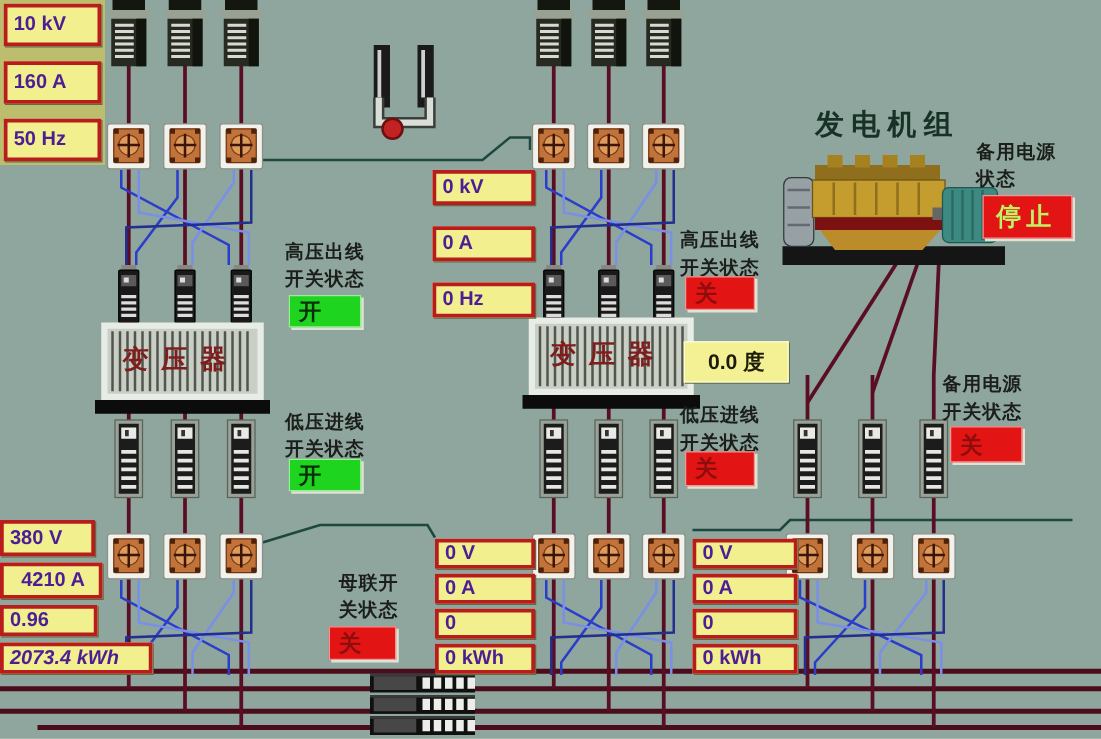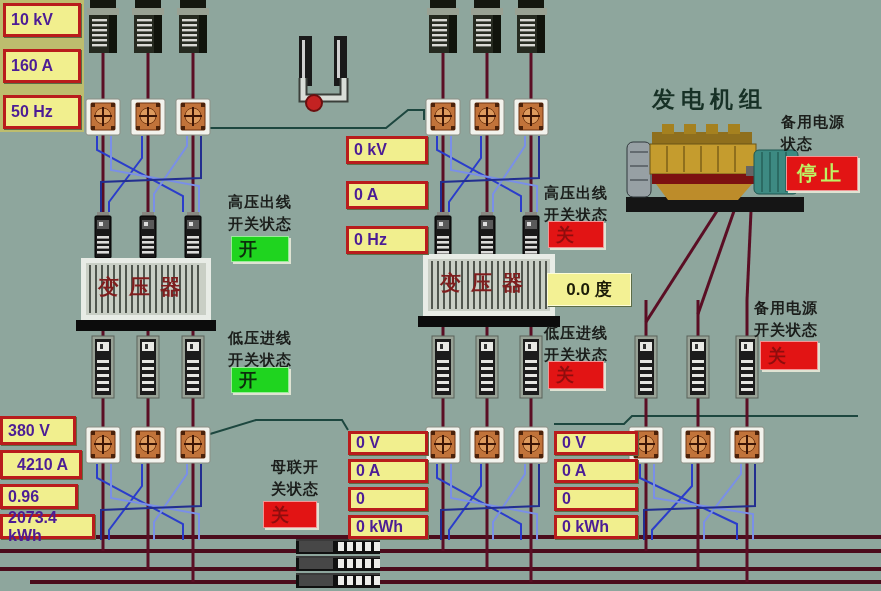--- a/index.html
+++ b/index.html
@@ -651,21 +651,21 @@
 状态</div>
   <div class="ov state stop" style="left: 786px; top: 156px; width: 72px; height: 35px; background: rgb(226, 20, 20);">停止</div>
   <div class="ov lbl" style="left:754px;top:297px;">备用电源
 开关状态</div>
   <div class="ov state closed" style="left: 760px; top: 341px; width: 58px; height: 29px; background: rgb(226, 20, 20);">关</div>
 
   <div class="ov metric-col" style="left:0;top:416px;gap:5px;">
     <div class="ybox" style="width:76px;height:29px;text-align:center;">380 V</div>
     <div class="ybox" style="width:82px;height:29px;padding-left:14px;">4210 A</div>
     <div class="ybox" style="width:78px;height:25px;">0.96</div>
-    <div class="ybox" style="width:95px;height:25px;">2073.4 kWh</div>
+    <div class="ybox" style="width:122px;height:25px;font-style:italic;">2073.4 kWh</div>
   </div>
 
   <div class="ov metric-col" style="left:348px;top:431px;gap:4px;">
     <div class="ybox" style="width:80px;height:24px;">0 V</div>
     <div class="ybox" style="width:80px;height:24px;">0 A</div>
     <div class="ybox" style="width:80px;height:24px;">0</div>
     <div class="ybox" style="width:80px;height:24px;">0 kWh</div>
   </div>
 
   <div class="ov metric-col" style="left:554px;top:431px;gap:4px;">

